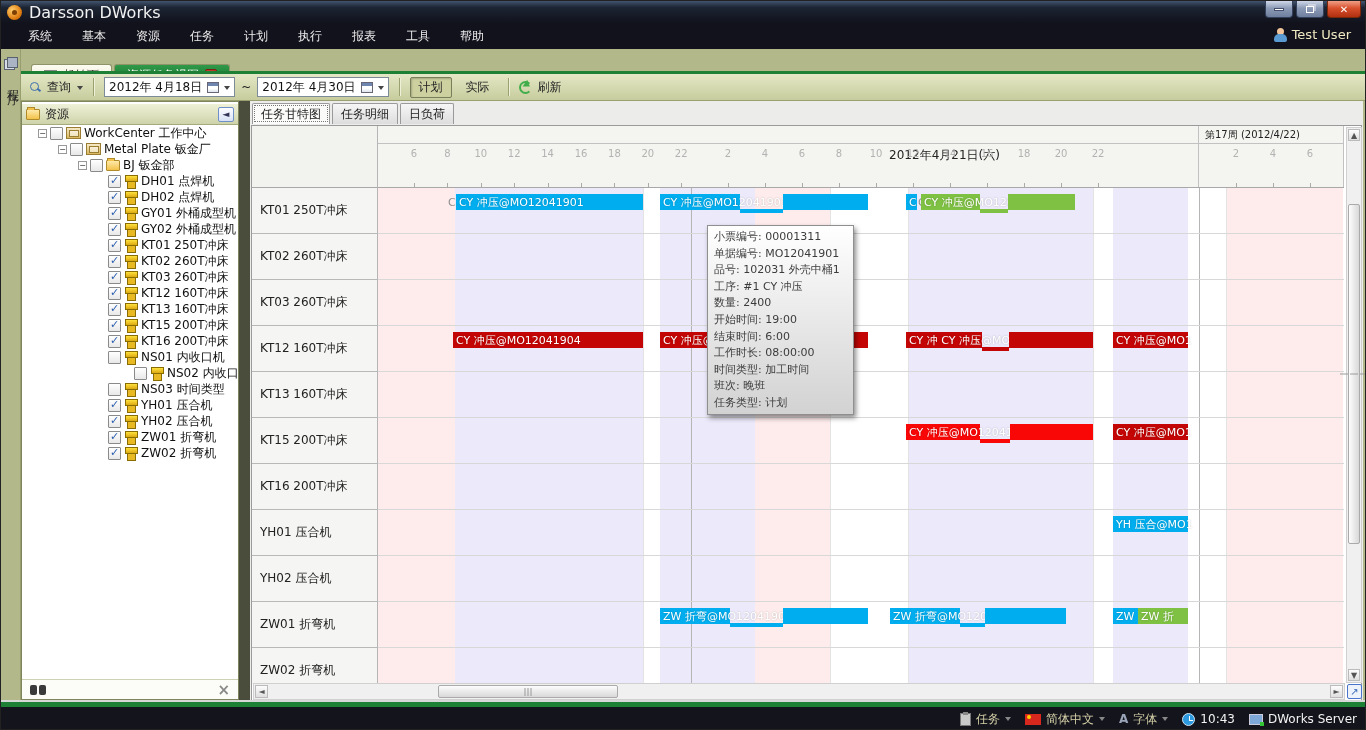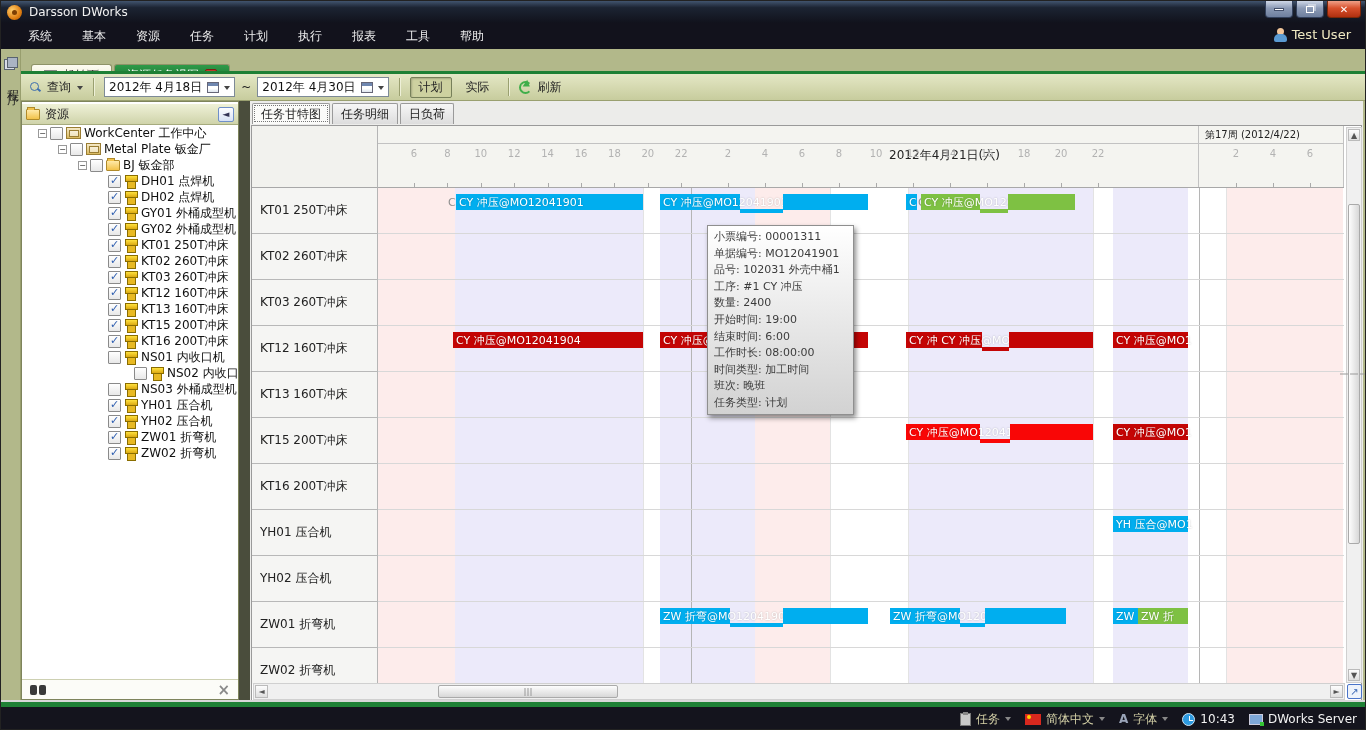--- a/index.html
+++ b/index.html
@@ -2,21 +2,21 @@
 <html><head>
 <meta charset="utf-8">
 <style>
   html,body{margin:0;padding:0;background:#555;}
   *{box-sizing:border-box;font-family:"DejaVu Sans","Liberation Sans",sans-serif;}
   #stage{position:relative;width:1366px;height:730px;background:#b2b88a;overflow:hidden;border:1px solid #222;}
   .abs{position:absolute;}
 
   
   #titlebar{left:0;top:0;width:1366px;height:22px;background:linear-gradient(#41546e 0%,#1c2433 30%,#11121c 100%);color:#fff;display:flex;align-items:center;padding-left:6px;gap:7px;}
-  #titlebar .t{font-size:12px;color:#f2f2f2;text-align:right;}
+  #titlebar .t{font-size:16px;color:#f2f2f2;text-align:right;}
   .gear-ic{width:15px;height:15px;border-radius:50%;background:radial-gradient(circle at 35% 35%,#ffcf6e,#e07f12 60%,#9a4f05);position:relative;}
   .gear-ic:after{content:"";position:absolute;left:5px;top:5px;width:5px;height:5px;border-radius:50%;background:#7d3f03;}
   #winbtns{right:4px;top:0;display:flex;gap:3px;}
   .wbtn{width:28px;height:17px;border:1px solid #33415c;border-top:none;border-radius:0 0 4px 4px;background:linear-gradient(#cfd8e8,#8b9ab5 45%,#6e7f9e);color:#fff;font-size:10px;display:flex;align-items:center;justify-content:center;}
   .wbtn.close{width:34px;background:linear-gradient(#f0a088,#d8502c 45%,#b03010);border-color:#7c2708;font-weight:bold;}
   .wbtn .minbar{width:10px;height:3px;background:#fff;border:1px solid #44506b;}
   .wbtn .rest{width:8px;height:7px;border:1px solid #fff;background:transparent;box-shadow:2px -2px 0 -0px #ffffff66;}
   #menubar{left:0;top:22px;width:1366px;height:26px;background:#12121c;display:flex;align-items:center;padding-left:12px;gap:0;}
   .menu-item{color:#eee;font-size:12px;padding:4px 15px;cursor:default;}
   #userbox{right:14px;top:26px;display:flex;align-items:center;gap:5px;color:#efe9c2;font-size:13px;}
@@ -314,21 +314,21 @@
           <div style="white-space: nowrap;">NS01 内收口机</div>
         </div>
         <div class="tree-row" style="padding-left: 112px;">
           <div class="cb"></div>
           <div class="machine-ic"></div>
           <div style="white-space: nowrap;">NS02 内收口机</div>
         </div>
         <div class="tree-row" style="padding-left: 86px;">
           <div class="cb"></div>
           <div class="machine-ic"></div>
-          <div style="white-space: nowrap;">NS03 外桶成型机</div>
+          <div style="white-space: nowrap;">NS03 时间类型</div>
         </div>
         <div class="tree-row" style="padding-left: 86px;">
           <div class="cb on"></div>
           <div class="machine-ic"></div>
           <div style="white-space: nowrap;">YH01 压合机</div>
         </div>
         <div class="tree-row" style="padding-left: 86px;">
           <div class="cb on"></div>
           <div class="machine-ic"></div>
           <div style="white-space: nowrap;">YH02 压合机</div>

